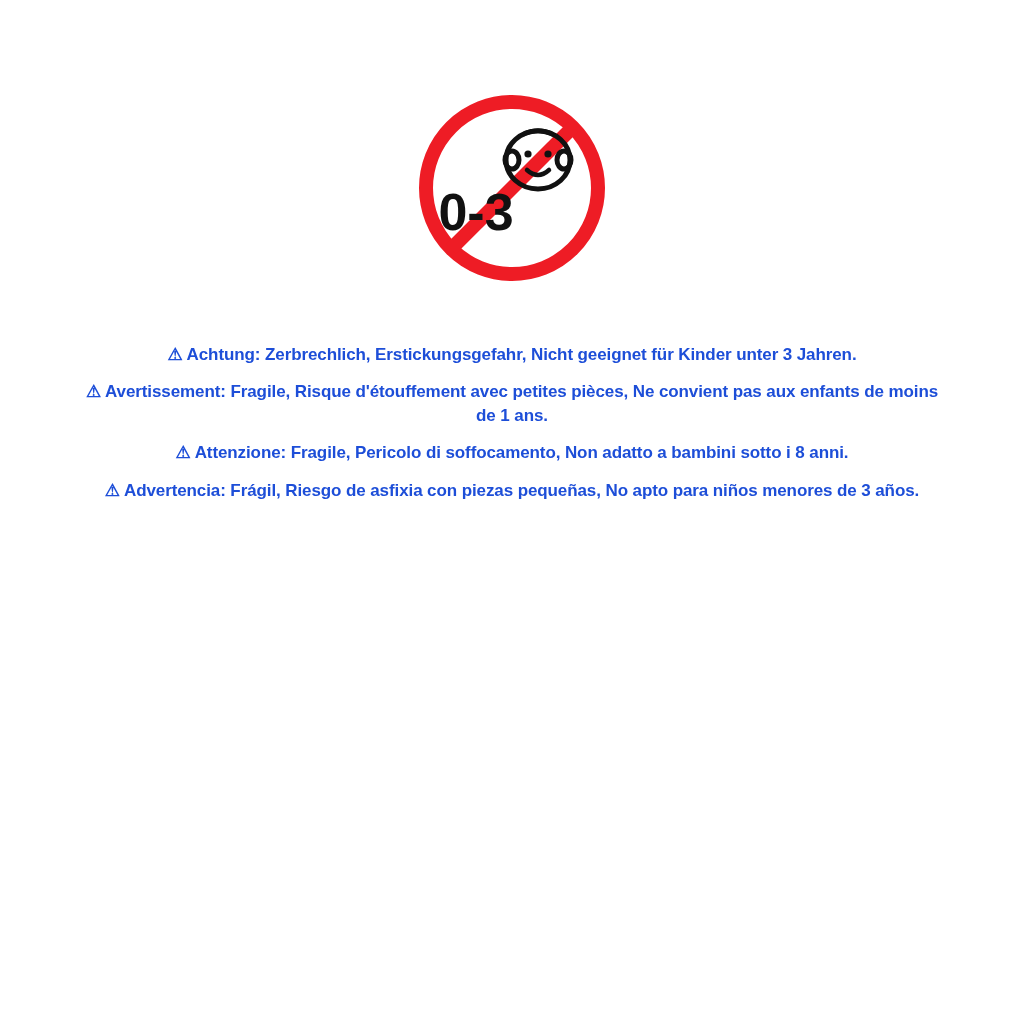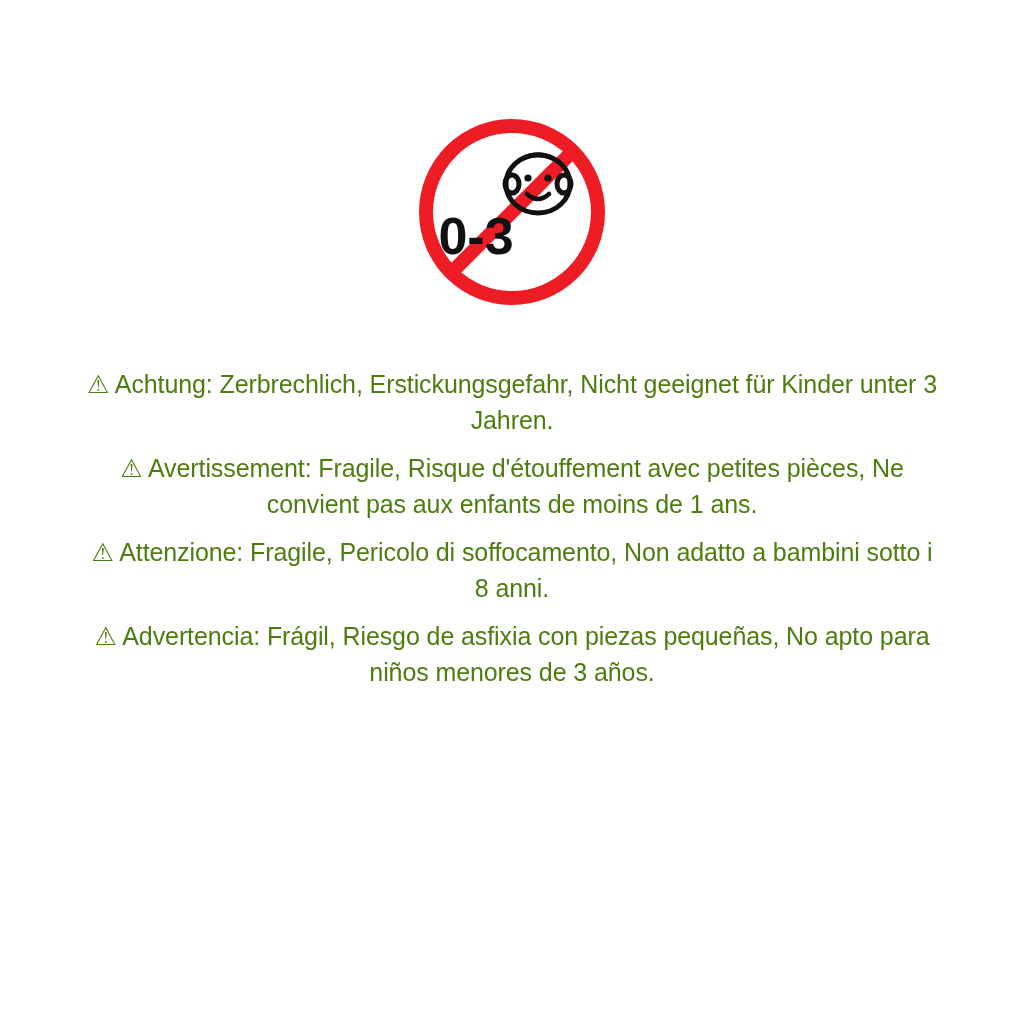--- a/index.html
+++ b/index.html
@@ -14,41 +14,41 @@
     color: #111111;
     overflow: hidden;
   }
   .page {
     width: 1024px;
     height: 1024px;
     display: flex;
     flex-direction: column;
     align-items: center;
     box-sizing: border-box;
-    padding-top: 112px;
+    padding-top: 88px;
   }
   .symbol-wrap {
     width: 200px;
     height: 200px;
     position: relative;
   }
   .symbol-wrap svg {
     display: block;
   }
   .warnings {
     margin-top: 55px;
     width: 880px;
     text-align: center;
   }
   .warning-line {
-    font-size: 25px;
-    font-weight: 400;
+    font-size: 17px;
+    font-weight: 700;
     line-height: 1.42;
     letter-spacing: -0.1px;
-    color: #4d7c0f;
+    color: #1d4ed8;
     margin: 0 0 13px 0;
     padding: 0 10px;
   }
   .warning-line:last-child {
     margin-bottom: 12px;
   }
 </style>
 </head>
 <body>
 

